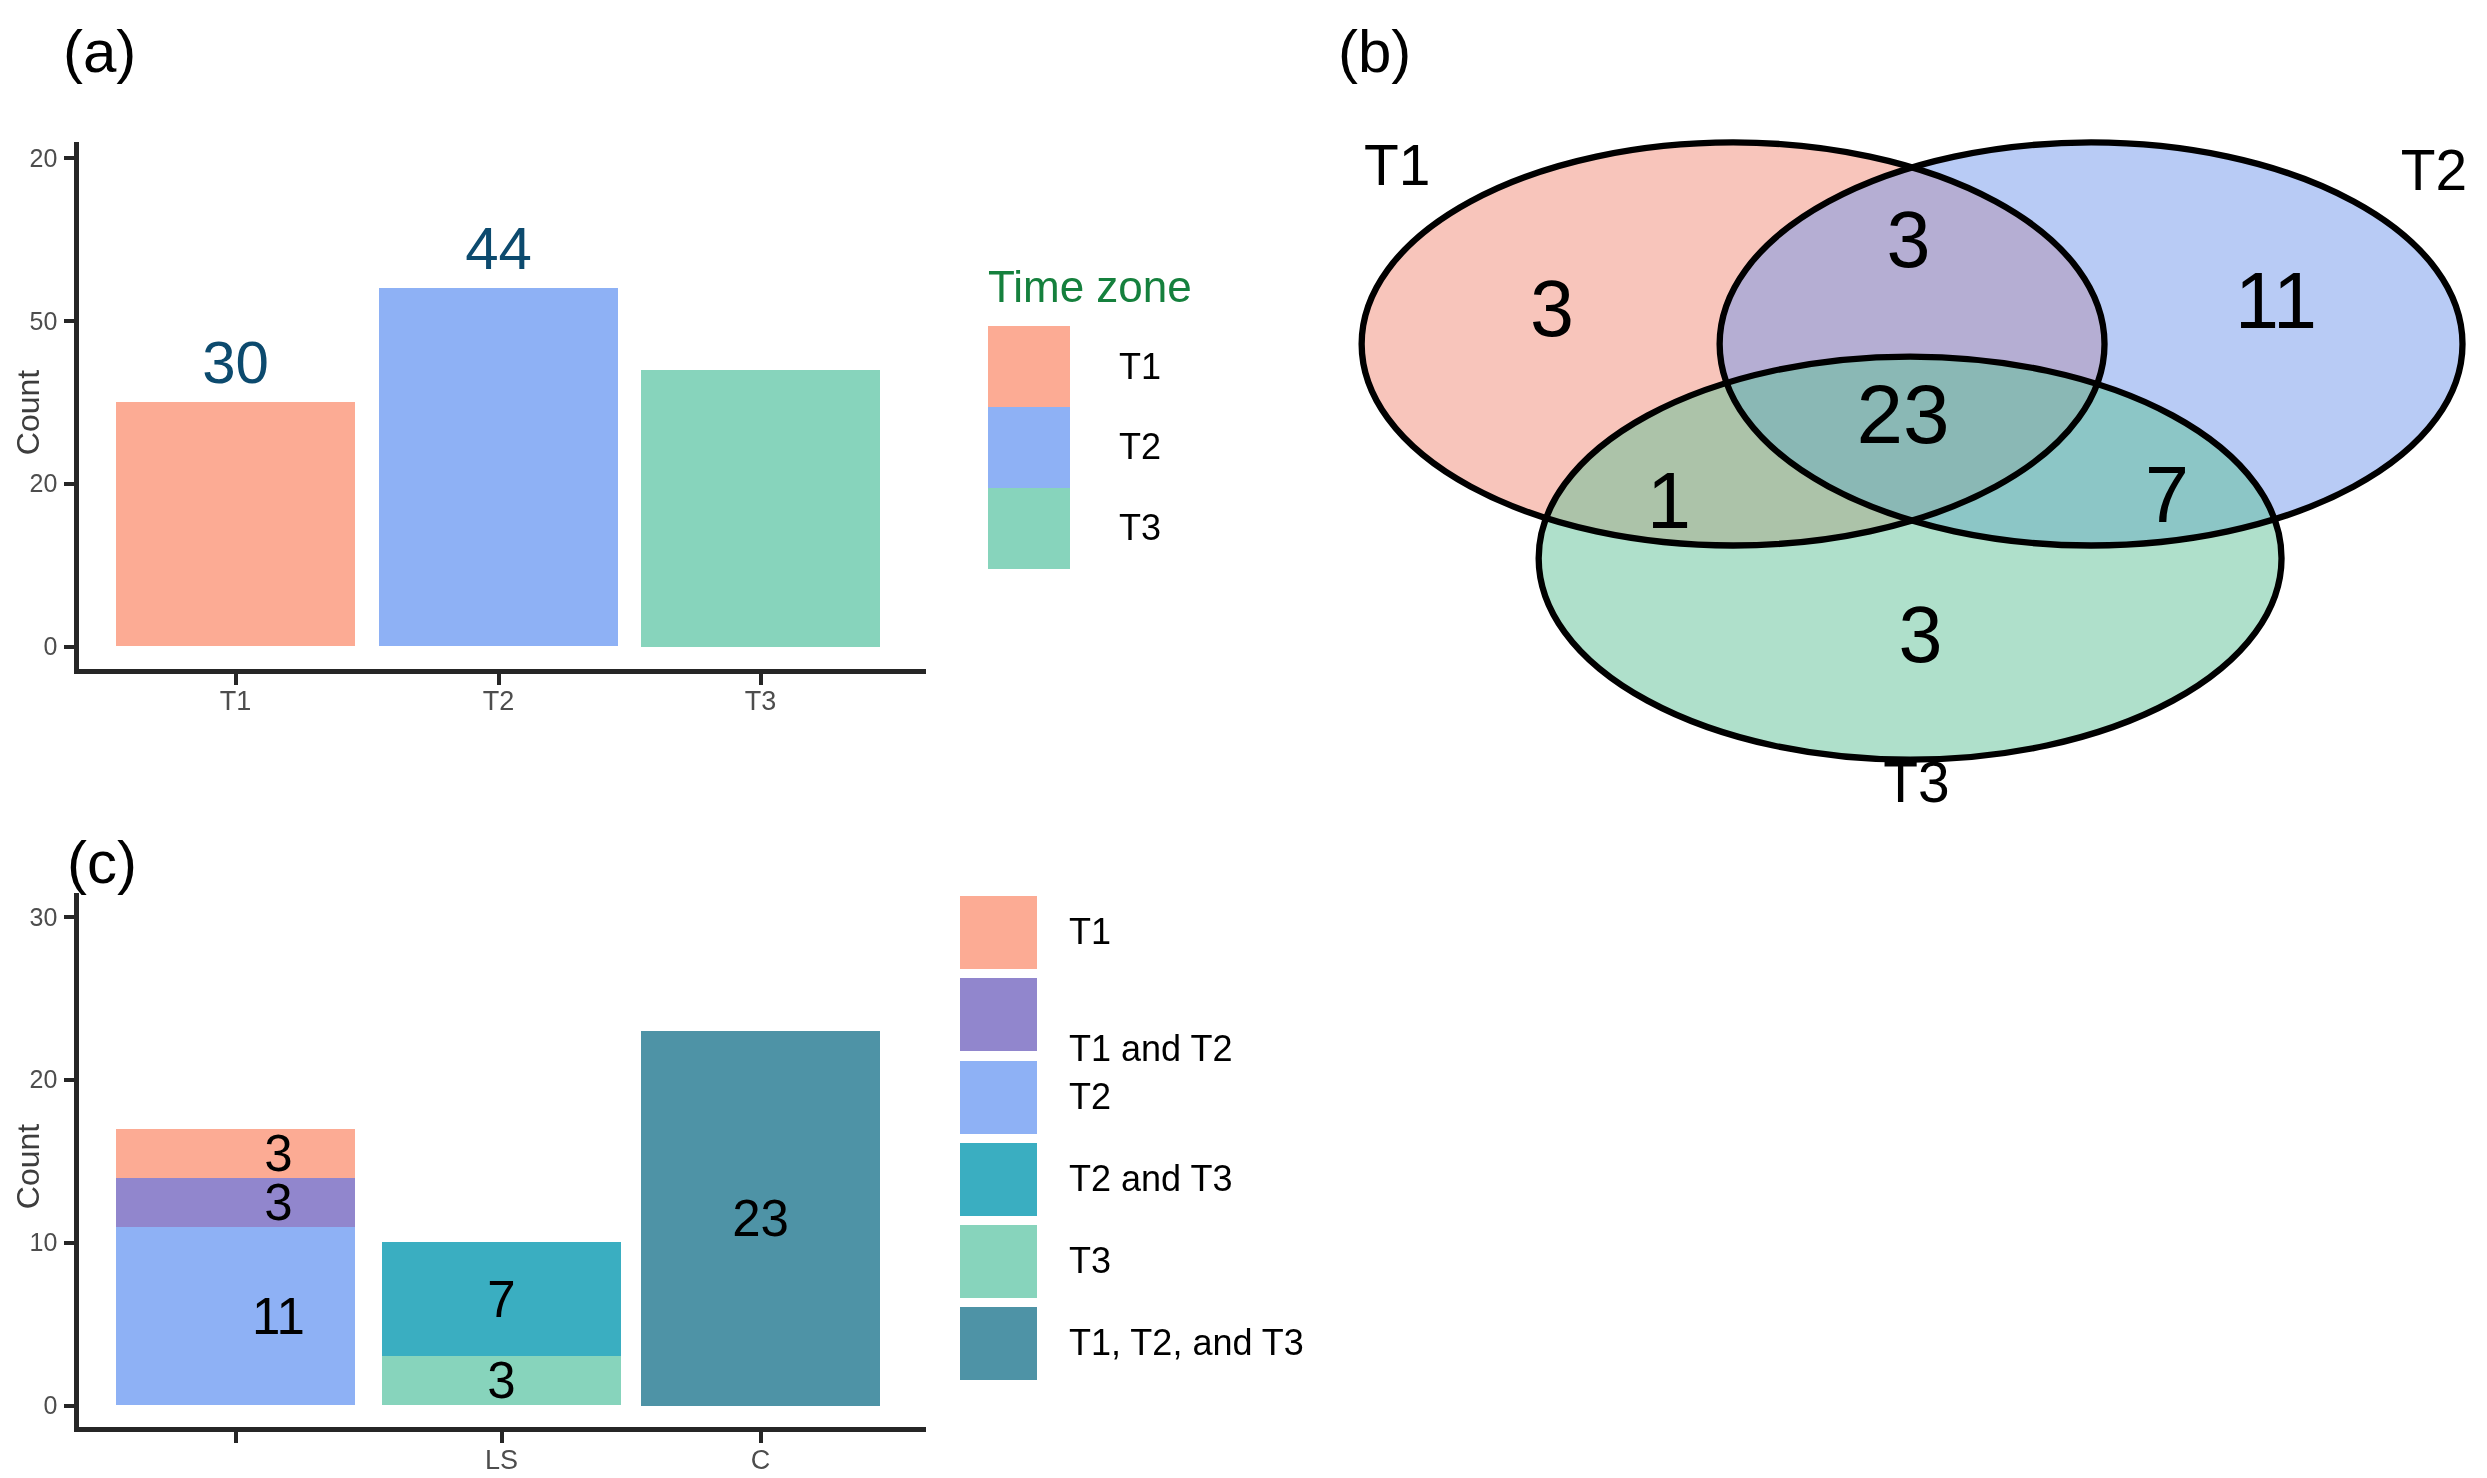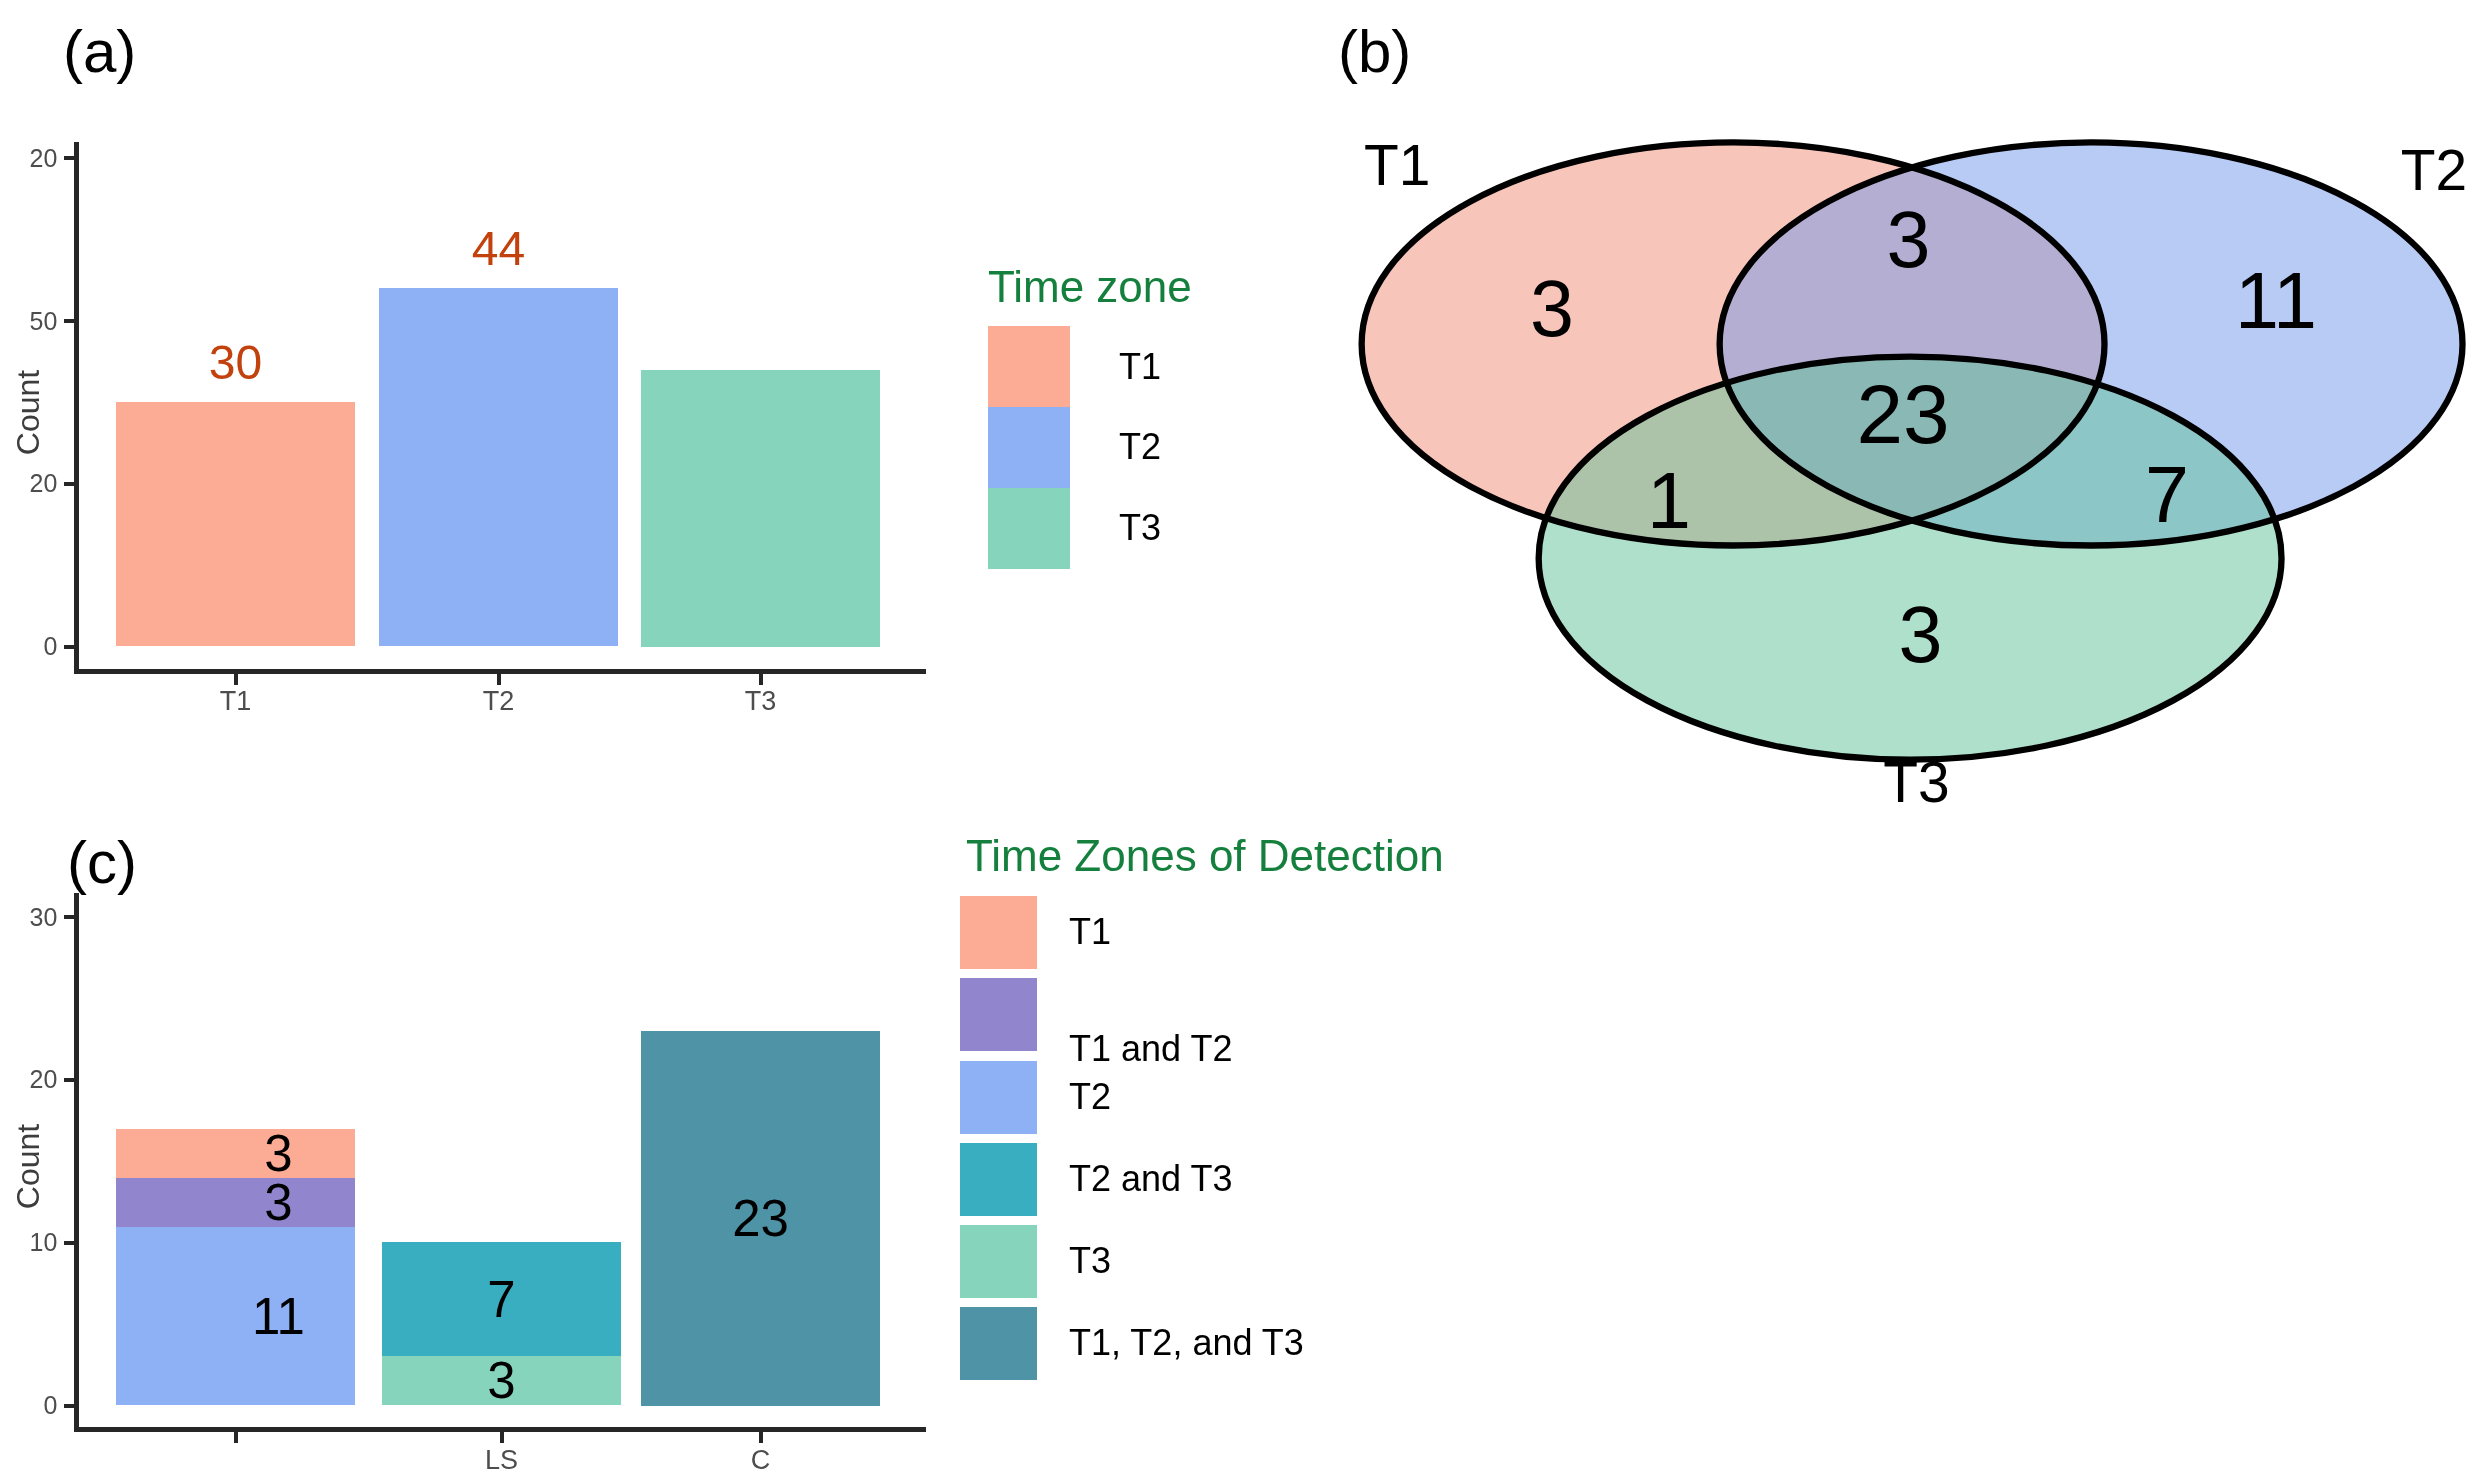--- a/index.html
+++ b/index.html
@@ -6,21 +6,21 @@
   body{font-family:"Liberation Sans",sans-serif;}
   .canvas{position:relative;width:2487px;height:1479px;background:#ffffff;overflow:hidden;}
   .panel-tag{position:absolute;font-size:60px;color:#000;}
   .axis{position:absolute;background:#262626;}
   .ylab{position:absolute;font-size:32px;color:#3d3d3d;transform:rotate(-90deg);transform-origin:center;white-space:nowrap;}
   .ytick-label{position:absolute;font-size:25px;color:#4d4d4d;text-align:right;width:55px;height:28.5px;line-height:28.5px;}
   .ytick-mark{position:absolute;background:#262626;height:4px;width:12.6px;}
   .xtick-mark{position:absolute;background:#262626;width:4px;height:11px;}
   .cat-label{position:absolute;font-size:27px;color:#4d4d4d;text-align:center;}
   .bar{position:absolute;}
-  .bar-value{position:absolute;font-size:48px;color:#c2410c;text-align:center;line-height:63px;height:63px;}
+  .bar-value{position:absolute;font-size:60px;color:#0c4a6e;text-align:center;line-height:63px;height:63px;}
   .seg-value{position:absolute;font-size:51px;color:#000;text-align:center;line-height:51px;height:51px;}
   .legend-title{position:absolute;font-size:44px;color:#15803d;white-space:nowrap;}
   .legend-swatch{position:absolute;}
   .legend-label{position:absolute;font-size:36px;color:#000;white-space:nowrap;line-height:36px;}
   .vnum{font-size:100px;fill:#000;}
   .vnum-big{font-size:106px;fill:#000;}
   .vset{font-size:72px;fill:#000;}
   svg text{font-family:"Liberation Sans",sans-serif;}
 </style>
 </head>
@@ -59,21 +59,20 @@
     <text class="vset" x="1768" y="234" text-anchor="middle">T1</text>
     <text class="vset" x="3080" y="240" text-anchor="middle">T2</text>
     <text class="vset" x="2425" y="1015" text-anchor="middle">T3</text>
   </svg>
 
   <div class="axis" style="left:74px;top:893px;width:4.7px;height:539px;"></div>
   <div class="axis" style="left:74px;top:1427px;width:852px;height:4.7px;"></div>
   <div class="ylab" style="left:-35px;top:1148px;width:126px;text-align:center;">Count</div>
   <div id="panel-c-plot"></div>
 
-  <div class="legend-title" style="left:966px;top:831px;">Time Zones of Detection</div>
   <div id="legend-c"></div>
 
 <div class="ytick-mark" style="left: 64px; top: 645px;"></div>
     <div class="ytick-label" style="left: 2.4px; top: 632px;">0</div>
     <div class="ytick-mark" style="left: 64px; top: 482px;"></div>
     <div class="ytick-label" style="left: 2.4px; top: 469px;">20</div>
     <div class="ytick-mark" style="left: 64px; top: 319px;"></div>
     <div class="ytick-label" style="left: 2.4px; top: 307px;">50</div>
     <div class="ytick-mark" style="left: 64px; top: 156px;"></div>
     <div class="ytick-label" style="left: 2.4px; top: 144px;">20</div>

